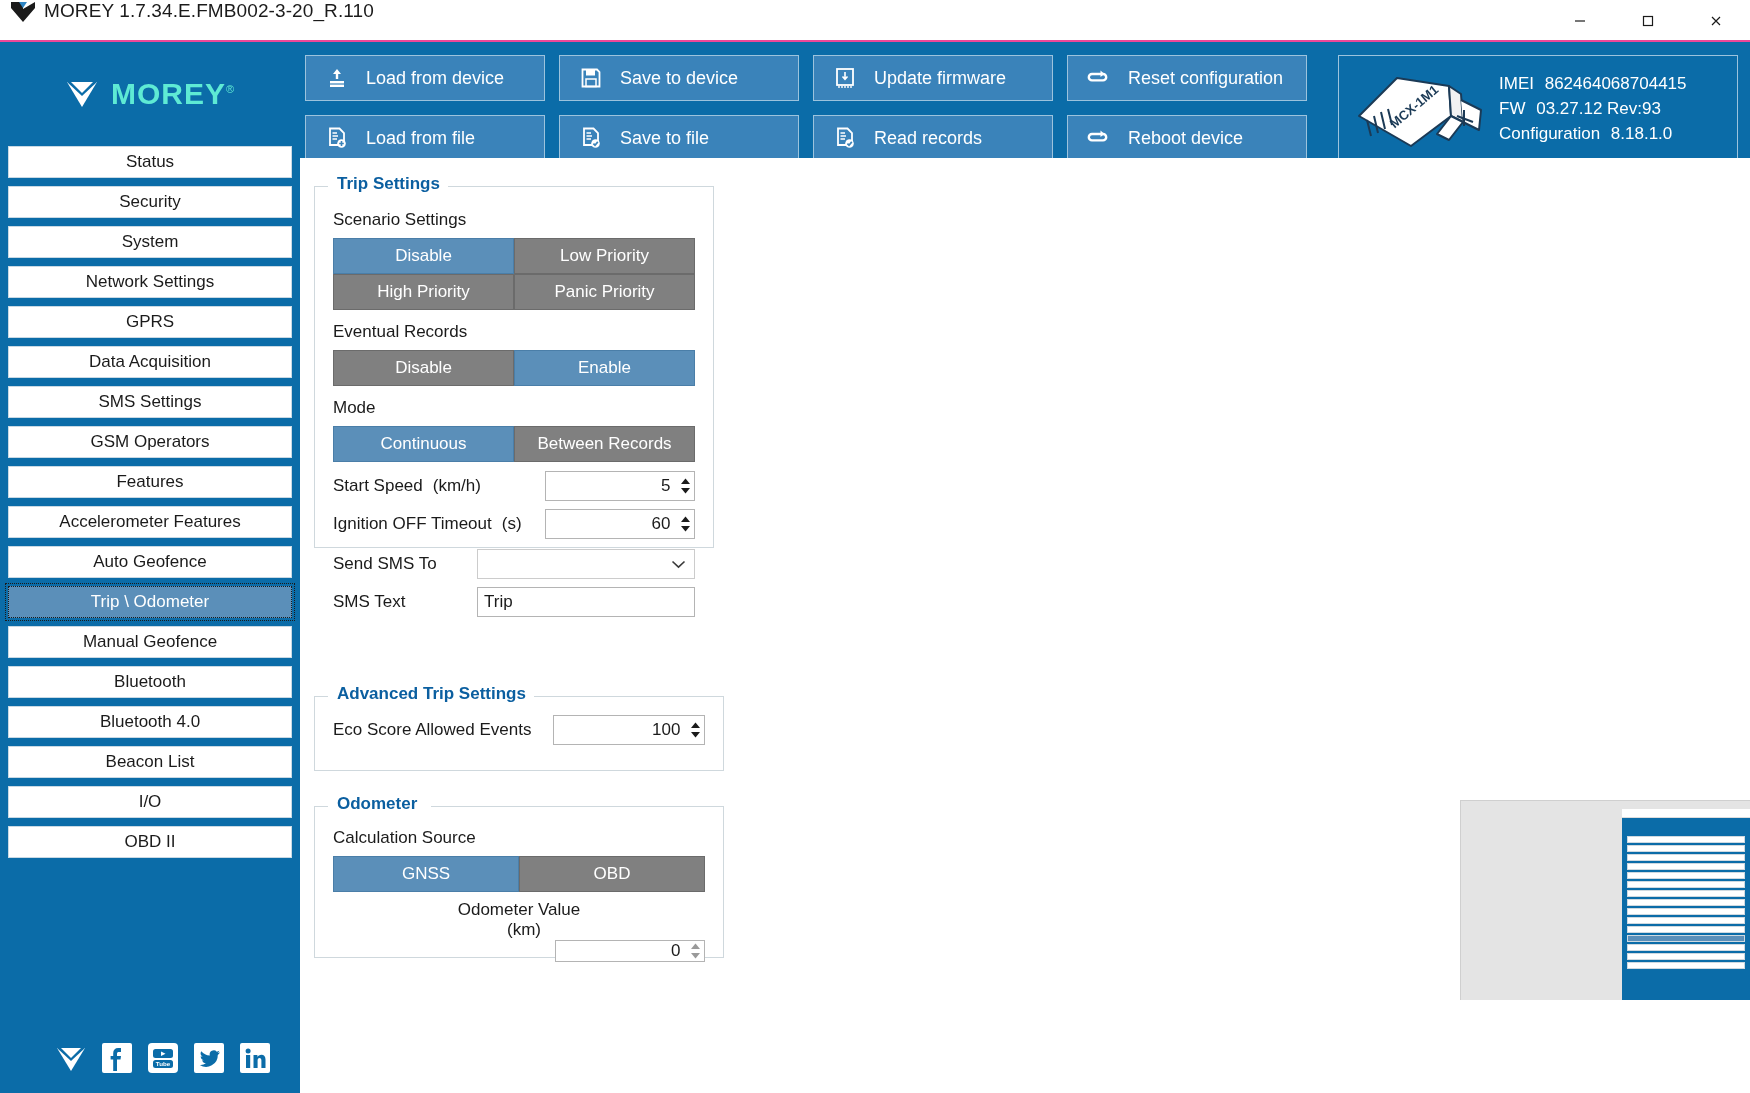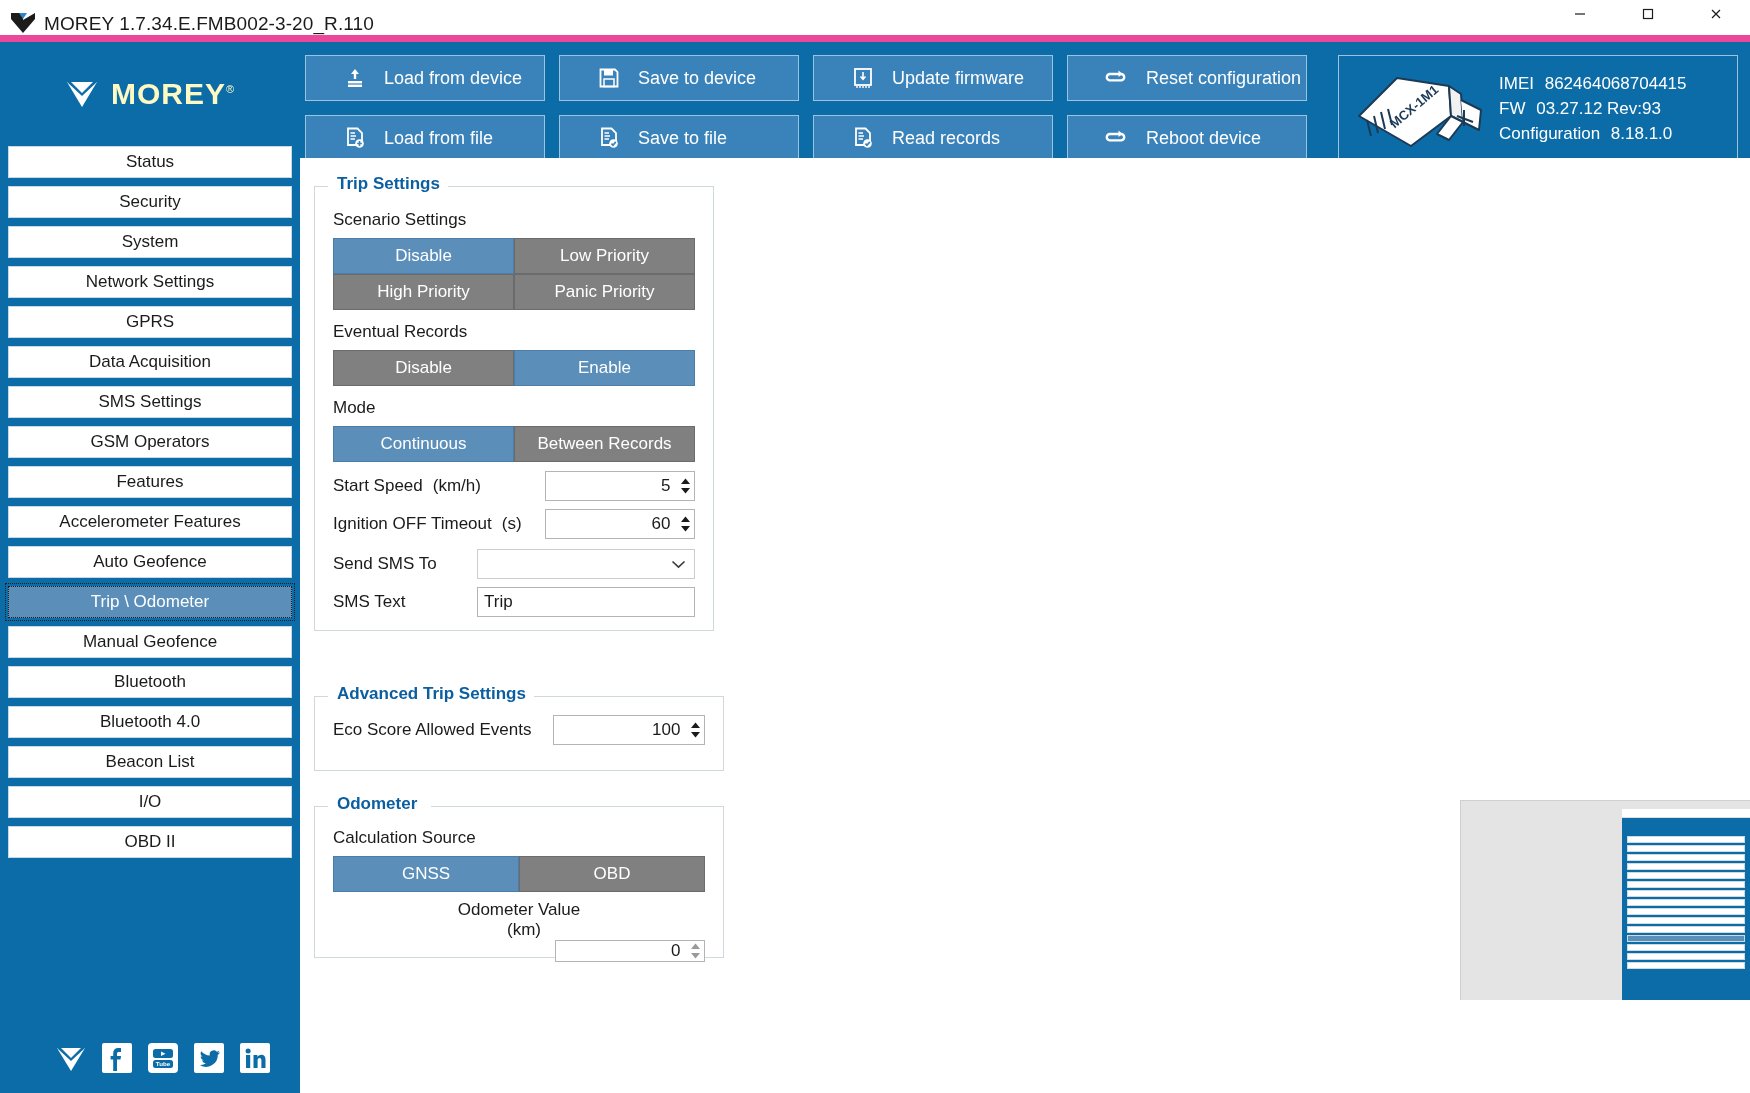--- a/index.html
+++ b/index.html
@@ -13,22 +13,22 @@
     position: relative;
     width: 1750px; height: 1093px;
     background: #e9e9e9;
   }
 
   
   .titlebar {
     position: absolute; top: 0; left: 0;
     width: 1750px; height: 42px;
     background: #ffffff;
-    border-bottom: 7px solid #ec4899;
-    display: flex; align-items: flex-end;
+    border-bottom: 2px solid #ec4899;
+    display: flex; align-items: flex-start;
   }
   .title-logo {
     width: 26px; height: 24px; margin-left: 10px; margin-right: 8px;
     flex: none;
   }
   .title-text {
     font-size: 19px; color: #1b1b1b; letter-spacing: .1px;
     white-space: nowrap;
   }
   .win-controls { margin-left: auto; display: flex; height: 42px; }
@@ -50,21 +50,21 @@
     position: absolute; top: 13px; left: 305px;
     display: grid;
     grid-template-columns: repeat(4, 240px);
     grid-template-rows: 46px 46px;
     gap: 14px 14px;
   }
   .tool-btn {
     background: #3a83ba;
     border: 1px solid #9cc3dd;
     display: flex; align-items: center;
-    padding-left: 36px;
+    padding-left: 18px;
     cursor: default;
     color: #ffffff;
   }
   .tool-ico {
     width: 26px; height: 26px; flex: none; margin-right: 16px;
     display: flex; align-items: center; justify-content: center;
   }
   .tool-label { font-size: 18px; color: #ffffff; white-space: nowrap; }
 
   
@@ -86,21 +86,21 @@
   .sidebar {
     position: absolute; top: 0; left: 0;
     width: 300px; height: 1051px;
     background: #0b6ca8;
   }
   .brand {
     height: 104px; display: flex; align-items: center; justify-content: center;
   }
   .brand-mark { width: 34px; height: 30px; margin-right: 12px; }
   .brand-text {
-    font-size: 30px; font-weight: bold; color: #fef9c3; letter-spacing: 1px;
+    font-size: 30px; font-weight: bold; color: #5eead4; letter-spacing: 1px;
   }
   .brand-tm { font-size: 11px; vertical-align: super; font-weight: normal; }
   .nav { padding: 0 8px; }
   .nav-item {
     height: 32px; margin-bottom: 8px;
     background: #ffffff;
     border: 1px solid #c9d9e4;
     display: flex; align-items: center; justify-content: center;
     font-size: 17px; color: #1b1b1b;
     cursor: default;
@@ -482,21 +482,21 @@
             <rect x="8" y="14" width="4.2" height="13" fill="#0b6ca8"></rect>
             <circle cx="10.1" cy="10" r="2.5" fill="#0b6ca8"></circle>
             <path d="M15.5 14 H19.4 V15.9 C20.1 14.7 21.6 13.7 23.4 13.7 C26 13.7 27.5 15.4 27.5 18.6 V27 H23.4 V19.5 C23.4 17.9 22.8 17 21.5 17 C20.2 17 19.6 17.9 19.6 19.5 V27 H15.5 Z" fill="#0b6ca8"></path>
           </svg>
         </span>
       </div>
     </div>
 
     <div class="content">
 
-      <div class="group" style="left:14px; top:28px; width:400px; height:445px;">
+      <div class="group" style="left:14px; top:28px; width:400px; height:362px;">
         <div class="group-line" style="left:105px; right:0;"></div>
         <div class="group-title">Trip Settings</div>
 
         <div style="padding: 24px 18px 0 18px;">
           <div class="sub-label">Scenario Settings</div>
 
           <div class="seg-row" style="margin-top:8px;">
             <div class="seg on">
                 <span>Disable</span>
               </div>

